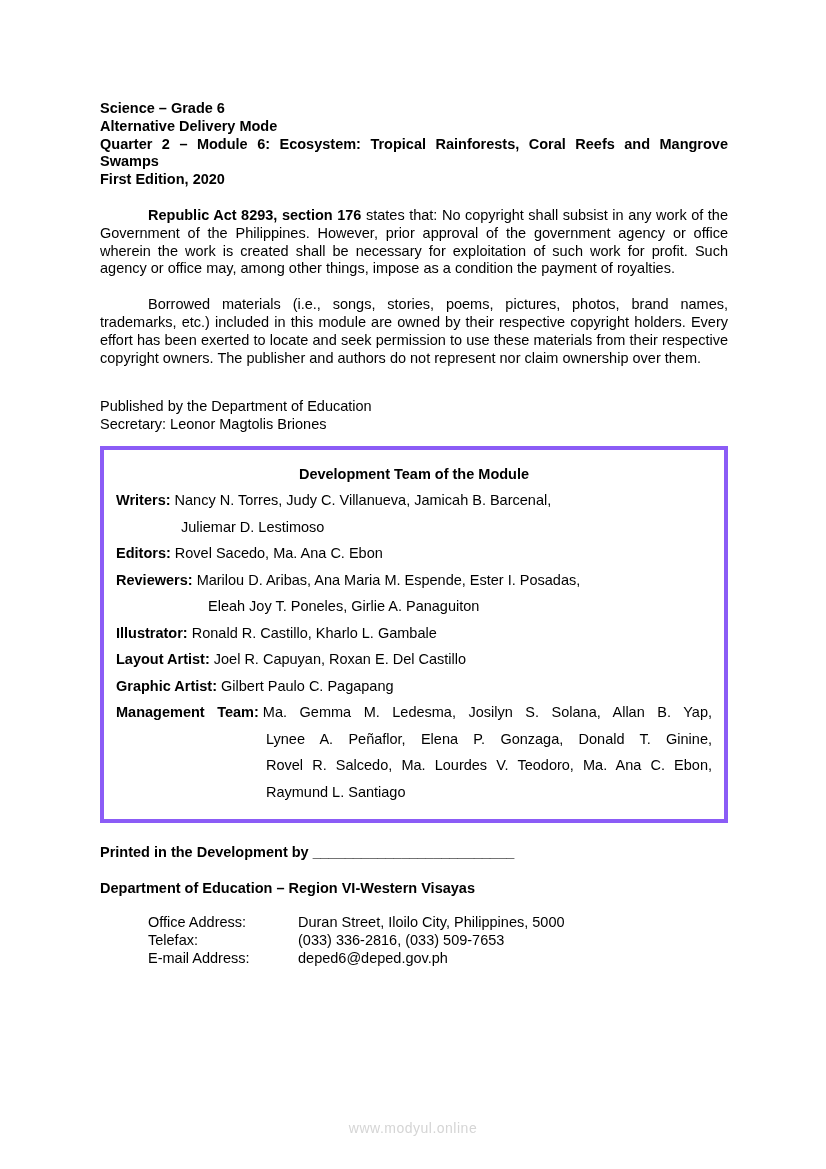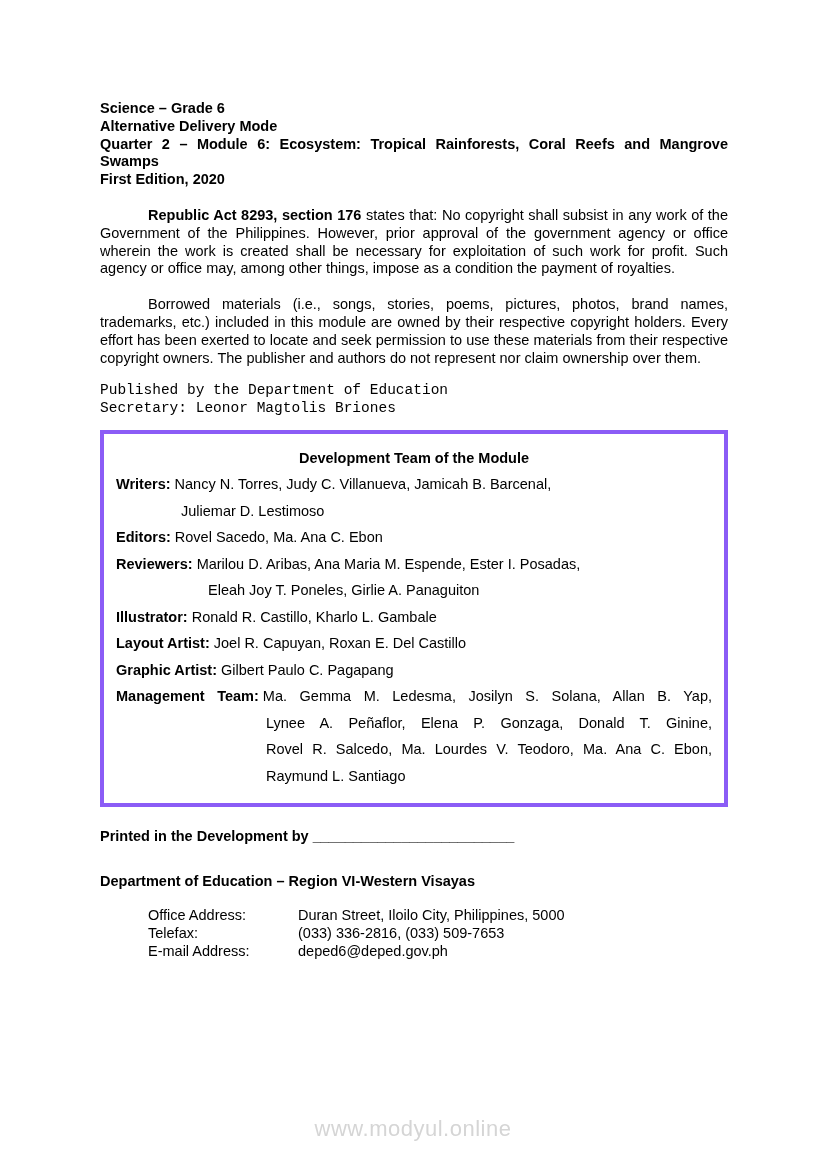--- a/index.html
+++ b/index.html
@@ -25,51 +25,51 @@
     width: 628px;
   }
   .b { font-weight: bold; }
   .header-block { font-weight: bold; }
   .header-line3 { text-align: justify; }
   .para {
     margin-top: 18px;
     text-align: justify;
     text-indent: 48px;
   }
-  .publisher-block { margin-top: 15px; font-family: Liberation Mono, monospace; }
+  .publisher-block { margin-top: 31px; }
   .team-box {
     margin-top: 12px;
     border: 4px solid #8b5cf6;
     padding: 11px 12px 14px 12px;
     line-height: 26.5px;
   }
   .team-title {
     text-align: center;
     font-weight: bold;
   }
   .team-label { margin-right: 0.28em; }
   .cont-writers { margin-left: 65px; }
   .cont-reviewers { margin-left: 92px; }
   .cont-mgmt { margin-left: 150px; }
   .jline {
     text-align: justify;
     text-align-last: justify;
   }
   .printed-line { margin-top: 21px; font-weight: bold; }
-  .dept-line { margin-top: 27px; font-weight: bold; }
+  .dept-line { margin-top: 18px; font-weight: bold; }
   .contact-block { margin-top: 16px; margin-left: 48px; }
   .contact-row { display: flex; }
   .contact-label { width: 150px; flex: 0 0 150px; }
   .watermark {
     position: absolute;
     left: 0;
     top: 1120px;
     width: 826px;
     text-align: center;
-    font-size: 22px;
+    font-size: 14px;
     color: #d5d5d5;
     letter-spacing: 0.5px;
   }
 </style>
 </head>
 <body>
 
 <div class="page">
   <div class="content">
 

